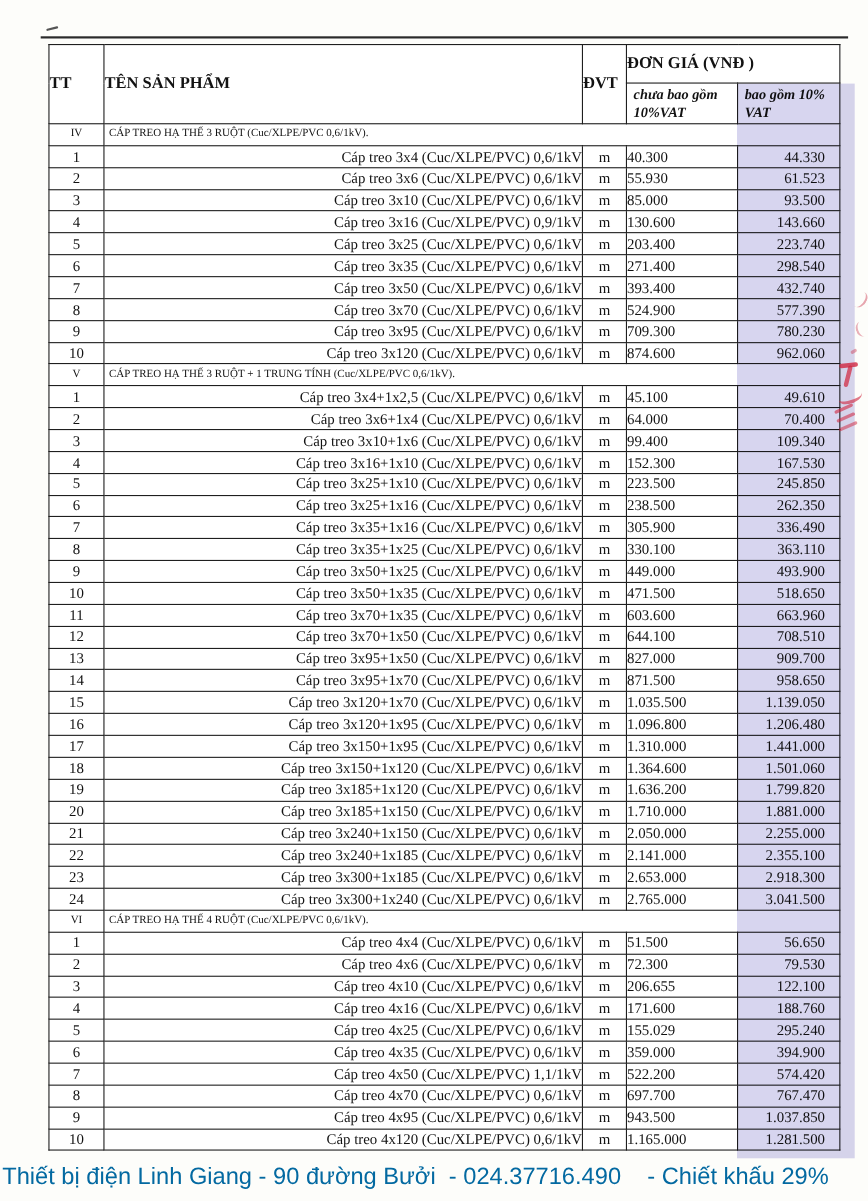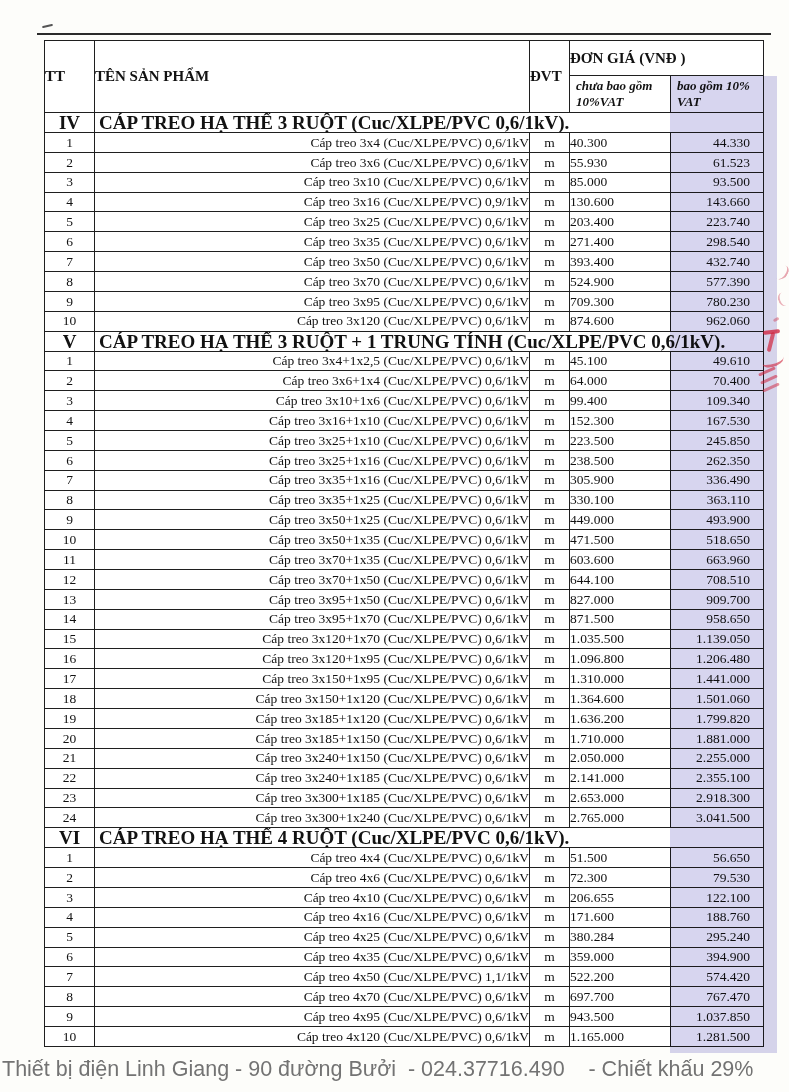--- a/index.html
+++ b/index.html
@@ -28,21 +28,21 @@
   }
   .price thead tr.hrow1 th{height:34px;}
   .price thead tr.hrow2 th{height:36px;font-size:13px;font-style:italic;white-space:normal;line-height:1.25;padding:0 6px;}
   .price tbody tr{height:19.87px;}
   .price tbody td{font-size:13.5px;vertical-align:middle;line-height:1;}
   td.c-tt{text-align:center;}
   td.c-name{text-align:right;padding-left:4px;}
   td.c-unit{text-align:center;}
   td.c-p1{text-align:left;padding-right:34px;}
   td.c-p2{text-align:right;padding-right:13px;}
-  tr.section-row td{font-weight:bold;font-size:19px;}
+  tr.section-row td{font-weight:normal;font-size:10px;}
   tr.section-row td.c-title{text-align:left;padding-left:4px;}
 
   
   .highlight-stripe{
     position:absolute;left:670px;top:76px;width:107px;height:977px;
     background:#d7d5ef;mix-blend-mode:multiply;pointer-events:none;
   }
 
   
   .ink{position:absolute;pointer-events:none;}
@@ -52,21 +52,21 @@
   .ink-T1{left:763px;top:330px;width:17px;height:4px;background:rgba(208,35,60,.78);transform:rotate(-6deg);border-radius:2px;}
   .ink-T2{left:769px;top:332px;width:3.5px;height:20px;background:rgba(208,35,60,.7);transform:rotate(14deg);border-radius:2px;}
   .ink-swash{left:762px;top:354px;width:22px;height:10px;border-bottom:3px solid rgba(208,35,60,.6);border-radius:0 0 70% 40%;transform:rotate(-10deg);}
   .ink-hatch1{left:758px;top:370px;width:18px;height:3px;background:rgba(208,35,60,.6);transform:rotate(-24deg);border-radius:2px;}
   .ink-hatch2{left:760px;top:378px;width:18px;height:3px;background:rgba(208,35,60,.55);transform:rotate(-24deg);border-radius:2px;}
   .ink-hatch3{left:762px;top:386px;width:18px;height:3px;background:rgba(208,35,60,.5);transform:rotate(-24deg);border-radius:2px;}
 
   .footer-line{
     position:absolute;left:0;top:1054px;width:789px;height:30px;
     font-family:"Liberation Sans", sans-serif;
-    font-size:21.5px;line-height:30px;color:#737373;
+    font-size:21.5px;line-height:30px;color:#0369a1;
     white-space:pre;padding-left:2px;box-sizing:border-box;
   }
 </style>
 </head>
 <body>
 
 <div class="top-rule"></div>
 <div class="pen-tick"></div>
 
 <table class="price">
@@ -365,21 +365,21 @@
         <td class="c-tt">4</td>
         <td class="c-name">Cáp treo 4x16 (Cuc/XLPE/PVC) 0,6/1kV</td>
         <td class="c-unit">m</td>
         <td class="c-p1">171.600</td>
         <td class="c-p2">188.760</td>
       </tr>
       <tr>
         <td class="c-tt">5</td>
         <td class="c-name">Cáp treo 4x25 (Cuc/XLPE/PVC) 0,6/1kV</td>
         <td class="c-unit">m</td>
-        <td class="c-p1">380.284</td>
+        <td class="c-p1">155.029</td>
         <td class="c-p2">295.240</td>
       </tr>
       <tr>
         <td class="c-tt">6</td>
         <td class="c-name">Cáp treo 4x35 (Cuc/XLPE/PVC) 0,6/1kV</td>
         <td class="c-unit">m</td>
         <td class="c-p1">359.000</td>
         <td class="c-p2">394.900</td>
       </tr>
       <tr>

